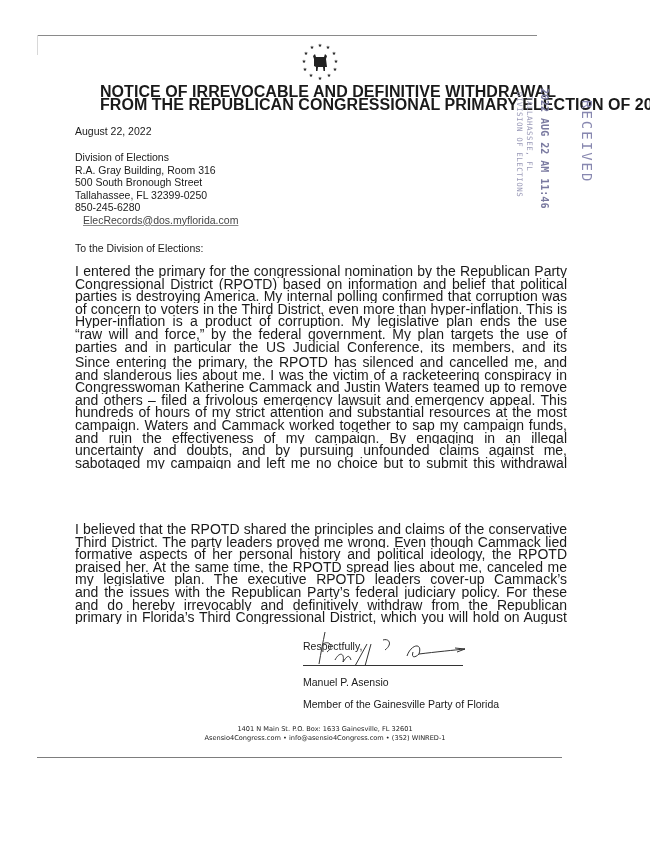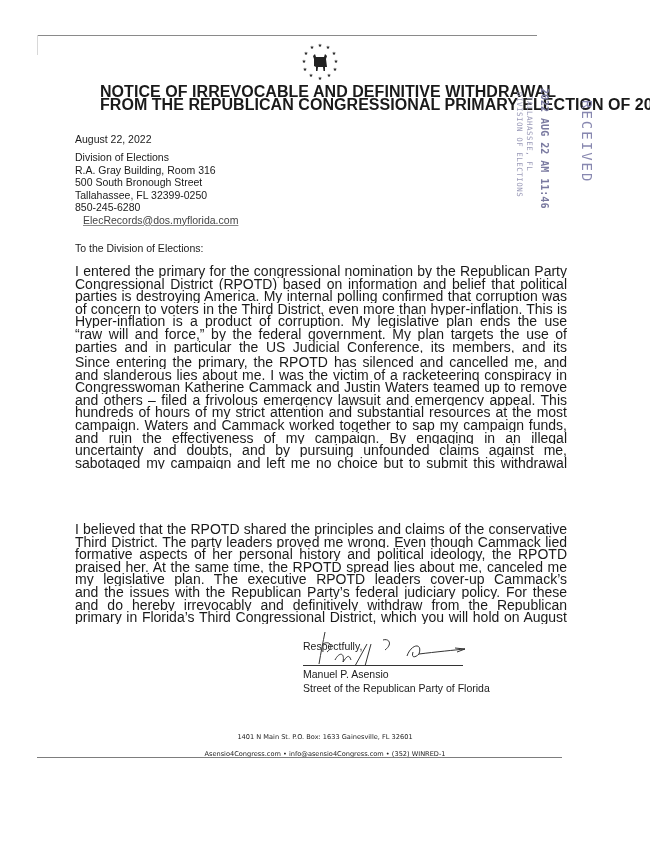--- a/index.html
+++ b/index.html
@@ -7,38 +7,38 @@
     .rule-top { position: absolute; left: 37px; top: 35px; width: 500px; height: 1px; background: #8a8a8a; }
     .rule-top2 { position: absolute; left: 37px; top: 35px; width: 1px; height: 20px; background: #d8d8d8; }
     .rule-bottom { position: absolute; left: 37px; top: 757px; width: 525px; height: 1px; background: #7d7d7d; }
     .logo { position: absolute; left: 298px; top: 40px; width: 44px; height: 44px; }
     .title { position: absolute; left: 100px; top: 85px; width: 450px; text-align: center; font-weight: bold; font-size: 16px; line-height: 13px; letter-spacing: 0.05px; }
     .title span { display: block; white-space: nowrap; }
     .stamp-a { position: absolute; left: 513px; top: 93px; width: 12px; height: 115px; }
     .stamp-b { position: absolute; left: 537px; top: 88px; width: 12px; height: 130px; }
     .stamp-c { position: absolute; left: 576px; top: 100px; width: 18px; height: 110px; }
     .vtext { position: absolute; writing-mode: vertical-rl; white-space: nowrap; font-family: "DejaVu Sans Mono", monospace; }
-    .date { position: absolute; left: 75px; top: 125px; font-size: 10.5px; margin-top: 8px; }
+    .date { position: absolute; left: 75px; top: 125px; font-size: 10.5px; }
     .address { position: absolute; left: 75px; top: 151px; font-size: 10.5px; line-height: 12.5px; }
     .address div { white-space: nowrap; }
     .email { color: #444; text-decoration: underline; text-decoration-color: #888; margin-left: 8px; }
     .salutation { position: absolute; left: 75px; top: 242px; font-size: 10.5px; }
     .body-text { position: absolute; left: 75px; width: 492px; font-size: 14px; line-height: 12.6px; text-align: justify; }
     .body-text .ln { display: block; text-align: justify; text-align-last: justify; white-space: normal; height: 12.6px; overflow: hidden; }
     .body-text .ln.last { text-align-last: left; }
     .p1 { top: 265px; }
     .p2 { top: 356px; }
     .p3 { top: 523px; }
     .sig { position: absolute; left: 303px; top: 640px; font-size: 10.5px; line-height: 13px; }
     .sig-line { position: absolute; left: 303px; top: 665px; width: 160px; height: 1px; background: #333; }
     .sig-scrawl { position: absolute; left: 305px; top: 630px; width: 250px; height: 40px; }
     .signame { position: absolute; left: 303px; top: 668px; font-size: 10.5px; line-height: 13.5px; }
-    .signame div { white-space: nowrap; }
+    .signame div { white-space: nowrap; margin-top: 8px; }
     .footer { position: absolute; left: 140px; top: 725px; width: 370px; text-align: center; font-family: "DejaVu Sans", sans-serif; font-size: 6.6px; line-height: 9px; color: #222; }
-    .footer div { white-space: nowrap; margin-top: 8px; }
+    .footer div { white-space: nowrap; }
   </style>
 </head>
 <body>
 
 <div class="rule-top"></div>
 <div class="rule-top2"></div>
 
 <svg class="logo" viewBox="0 0 44 44">
   <g fill="#222">
     <text x="22" y="7" font-size="5" text-anchor="middle">★</text>
@@ -124,21 +124,21 @@
     <path d="M78 10 C84 8 88 14 80 20"></path>
     <path d="M102 26 C106 14 118 12 114 24 C110 28 106 28 108 22"></path>
     <path d="M114 24 C130 22 150 20 160 19"></path>
     <path d="M150 18 L160 19 L152 22"></path>
   </g>
 </svg>
 <div class="sig-line"></div>
 
 <div class="signame">
   <div>Manuel P. Asensio</div>
-  <div>Street of the Republican Party of Florida</div>
+  <div>Member of the Gainesville Party of Florida</div>
 </div>
 
 <div class="footer">
   <div>1401 N Main St. P.O. Box: 1633 Gainesville, FL 32601</div>
   <div>Asensio4Congress.com • info@asensio4Congress.com • (352) WINRED-1</div>
 </div>
 
 <div class="rule-bottom"></div>
 
 </body></html>

